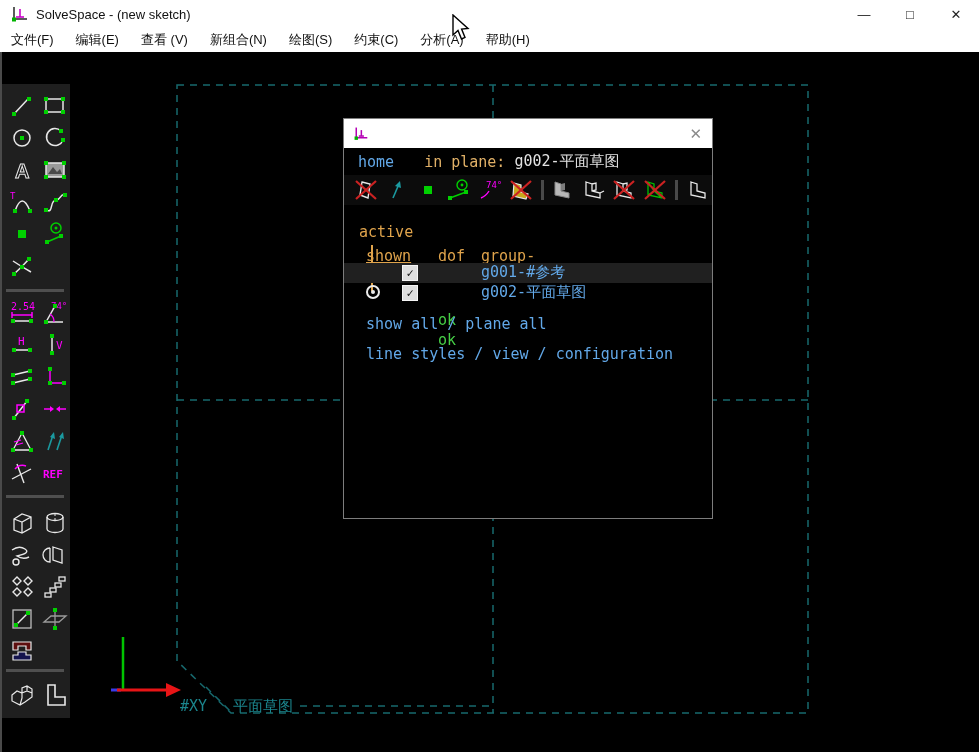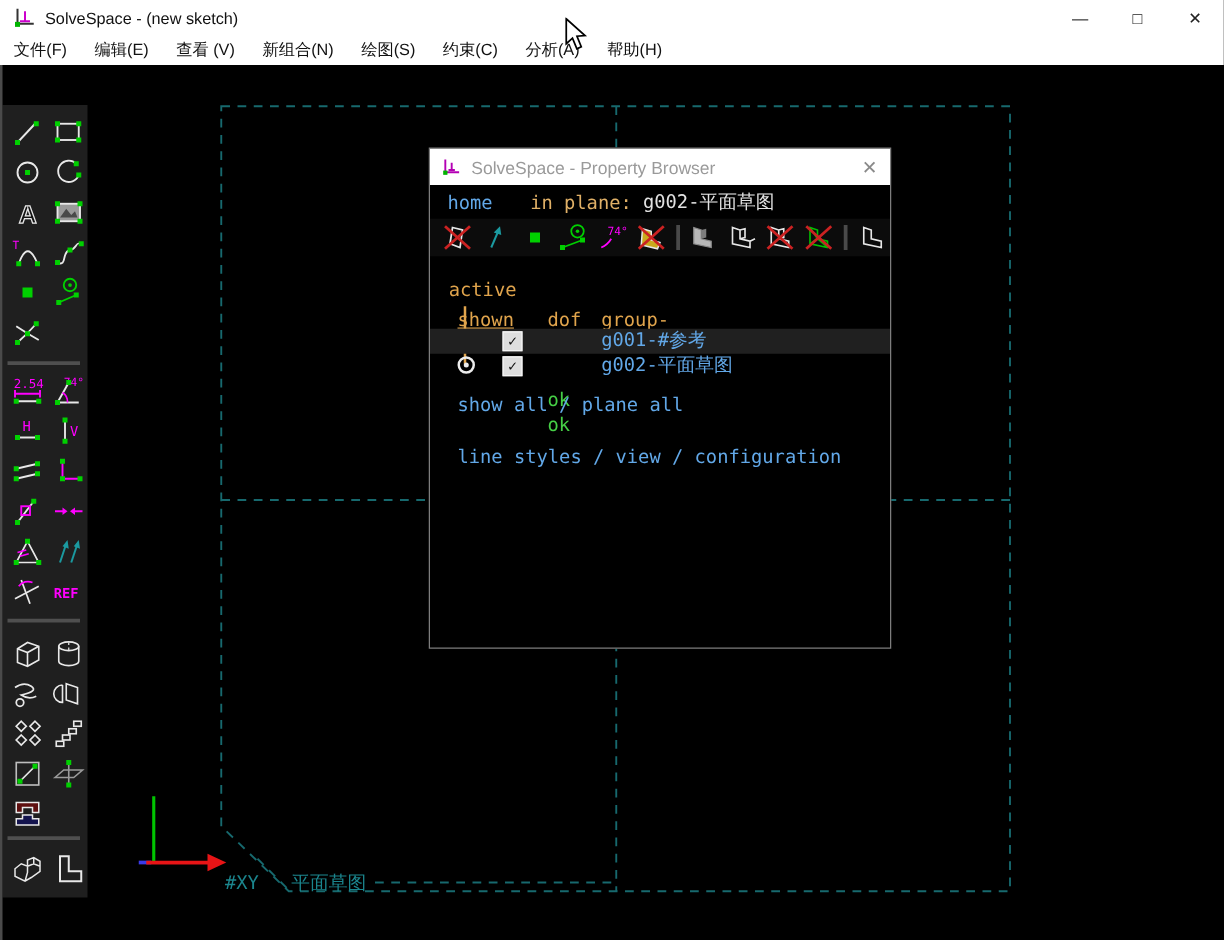--- a/index.html
+++ b/index.html
@@ -56,21 +56,21 @@
   .cb{position:absolute;left:58px;top:2px;width:14px;height:14px;background:#dedede;
       border:1px solid #f5f5f5;color:#101010;font-size:12px;line-height:14px;text-align:center;
       font-weight:bold;}
   .radio{position:absolute;left:22px;top:2px;width:10px;height:10px;border:2px solid #ececec;
          border-radius:50%;}
   .radio::after{content:"";position:absolute;left:3px;top:3px;width:4px;height:4px;
                 background:#ececec;border-radius:50%;}
   .ok{position:absolute;left:94px;color:#46cf46;margin-top:48px;}
   .gname{position:absolute;left:137px;color:#62a8e8;}
   .pb-links{position:absolute;left:22px;color:#62a8e8;white-space:pre;}
-  .links1{top:110px;} .links2{top:140px;margin-top:11px;}
+  .links1{top:110px;} .links2{top:140px;}
   .lnk{color:#62a8e8;}
   .lsep{color:#62a8e8;}
   
   .cursor{position:absolute;left:452px;top:14px;z-index:99;}
 </style>
 </head>
 <body>
 
 <div class="titlebar">
   <svg class="app-ico" viewBox="0 0 20 20">
@@ -362,21 +362,20 @@
 
 <div class="pb">
   <div class="pb-title">
     <svg class="app-ico" style="width:17px;height:17px" viewBox="0 0 20 20">
       <line x1="5" y1="15" x2="18" y2="15" stroke="#b400b4" stroke-width="1.8"></line>
       <line x1="5" y1="15" x2="5" y2="3" stroke="#b400b4" stroke-width="1.8"></line>
       <line x1="11" y1="13" x2="11" y2="6" stroke="#b400b4" stroke-width="1.8"></line>
       <line x1="8" y1="13" x2="14" y2="13" stroke="#b400b4" stroke-width="1.8"></line>
       <rect x="3" y="13.5" width="4" height="4" fill="#00b400"></rect>
     </svg>
-    <span class="pb-title-text">SolveSpace - Property Browser</span>
     <span class="pb-close">✕</span>
   </div>
   <div class="pb-nav mono">
     <span class="home">home</span>
     <span class="inplane">in plane:</span>
     <span class="plane">g002-平面草图</span>
   </div>
   <div class="pb-toolbar">
     <svg class="pb-tbtn" viewBox="0 0 27 24">
         <path d="M9 4 L17 6 L15 20 L7 17 Z" fill="none" stroke="#e8e8e8" stroke-width="1.4"></path>

